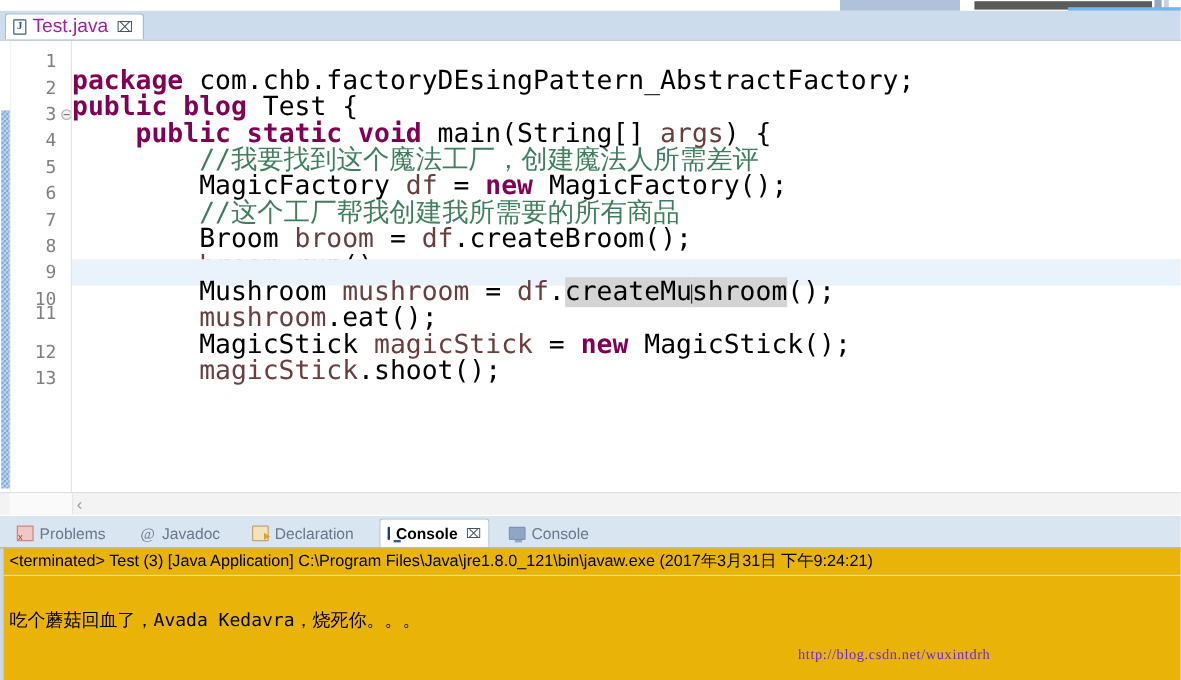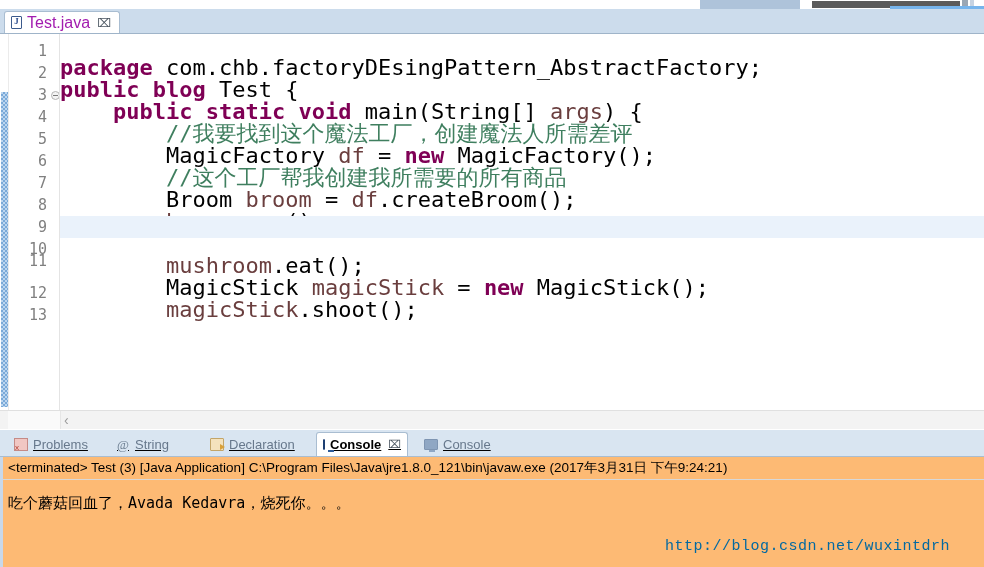--- a/index.html
+++ b/index.html
@@ -165,21 +165,20 @@
     position: absolute; left: 0; top: 0; width: 984px; height: 26px;
     background: #d9e5f1;
   }
   .ptab {
     position: absolute; top: 2px; height: 24px;
     display: flex; align-items: center; gap: 5px;
     padding: 0 6px;
     box-sizing: border-box;
     font-size: 13px;
     white-space: nowrap;
-    text-decoration: underline;
   }
   .ptab .plabel { color: #67788c; }
   .ptab.active {
     background: #ffffff;
     border: 1px solid #a9bdd1;
     border-bottom: none;
     border-radius: 3px 3px 0 0;
   }
   .ptab.active .plabel { color: #000000; font-weight: bold; }
   .ptab .pclose { font-size: 11px; color: #4a5560; margin-left: 2px; }
@@ -213,21 +212,21 @@
   }
   .icn-console::after {
     content: ""; position: absolute; left: 4px; bottom: -3px;
     width: 6px; height: 2px; background: #2e5c9a;
   }
   .icn-console.dim { background: #8fa7c4; border-color: #7e95b2; }
   .icn-console.dim::after { background: #8fa7c4; }
 
   .console-body {
     position: absolute; left: 0; top: 26px; width: 984px; height: 111px;
-    background: #fdba74;
+    background: #eab308;
     border-top: 1px solid #a9bdd1;
   }
   .console-leftbar {
     position: absolute; left: 0; top: 0; width: 3px; height: 111px;
     background: #c8d8ea;
   }
   .cons-line {
     position: absolute; left: 8px;
     font-size: 14px; color: #000000;
     white-space: pre;
@@ -240,22 +239,22 @@
   .cons-out {
     font-family: "DejaVu Sans Mono", monospace;
     font-size: 15px;
   }
   .cons-sep {
     position: absolute; left: 3px; right: 0; top: 22px; height: 1px;
     background: #d8d8d8;
   }
   .watermark {
     position: absolute; left: 665px; top: 538px;
-    font-family: Liberation Mono, monospace;
-    font-size: 15px; color: #0369a1;
+    font-family: Liberation Serif, serif;
+    font-size: 12px; color: #6d28d9;
     letter-spacing: 0.5px;
     white-space: nowrap;
   }
 </style>
 </head>
 <body>
 
 <div id="app">
 
   <div class="toolbar-strip">
@@ -299,59 +298,60 @@
     <div class="code-area" id="code-area">
         <div class="cline" style="top: 6px;"><span class="kw">package</span><span class="pln"> com.chb.factoryDEsingPattern_AbstractFactory;</span></div>
         <div class="cline" style="top: 28px;"><span class="kw">public blog</span><span class="pln"> Test {</span></div>
         <div class="cline" style="top: 72px;"><span class="cmt">        //我要找到这个魔法工厂，创建魔法人所需差评</span></div>
         <div class="cline" style="top: 50px;"><span class="pln">    </span><span class="kw">public static void</span><span class="pln"> main(String[] </span><span class="var">args</span><span class="pln">) {</span></div>
         <div class="cline" style="top: 94px;"><span class="pln">        MagicFactory </span><span class="var">df</span><span class="pln"> = </span><span class="kw">new</span><span class="pln"> MagicFactory();</span></div>
         <div class="cline" style="top: 116px;"><span class="cmt">        //这个工厂帮我创建我所需要的所有商品</span></div>
         <div class="cline" style="top: 138px;"><span class="pln">        Broom </span><span class="var">broom</span><span class="pln"> = </span><span class="var">df</span><span class="pln">.createBroom();</span></div>
         <div class="cline" style="top: 160px;"><span class="var">        broom</span><span class="pln">.run();</span></div>
         <div class="cur-line-hl" style="top: 182px;"></div>
+        <div class="cline" style="top: 182px;"><span class="pln">        Mushroom </span><span class="var">mushroom</span><span class="pln"> = </span><span class="var">df</span><span class="pln">.</span><span class="occ">createMu</span><span class="caret occ"></span><span class="occ">shroom</span><span class="pln">();</span></div>
         <div class="cline" style="top: 204px;"><span class="var">        mushroom</span><span class="pln">.eat();</span></div>
         <div class="cline" style="top: 226px;"><span class="pln">        MagicStick </span><span class="var">magicStick</span><span class="pln"> = </span><span class="kw">new</span><span class="pln"> MagicStick();</span></div>
         <div class="cline" style="top: 248px;"><span class="var">        magicStick</span><span class="pln">.shoot();</span></div>
         <div class="cline" style="top: 270px;"><span class="pln"></span></div>
       </div>
 
     <div class="ed-bottom">
       <div class="ed-bottom-left"></div>
       <span class="ed-chevron">‹</span>
     </div>
   </div>
 
   <div class="panel">
     <div class="panel-tabbar" id="panel-tabbar">
         <div class="ptab" style="left: 8px; width: 98px;">
           <span class="icn icn-problems"></span>
           <span class="plabel">Problems</span>
         </div>
         <div class="ptab" style="left: 110px; width: 92px;">
           <span class="icn icn-javadoc">@</span>
-          <span class="plabel">String</span>
+          <span class="plabel">Javadoc</span>
         </div>
         <div class="ptab" style="left: 204px; width: 110px;">
           <span class="icn icn-decl"></span>
           <span class="plabel">Declaration</span>
         </div>
         <div class="ptab active" style="left: 316px; width: 92px;">
           <span class="icn icn-console"></span>
           <span class="plabel">Console</span>
           <span class="pclose">⌧</span>
         </div>
         <div class="ptab" style="left: 418px; width: 90px;">
           <span class="icn icn-console dim"></span>
           <span class="plabel">Console</span>
         </div>
       </div>
 
     <div class="console-body">
       <div class="console-leftbar"></div>
       <div class="cons-line cons-term" style="top:1px;">&lt;terminated&gt; Test (3) [Java Application] C:\Program Files\Java\jre1.8.0_121\bin\javaw.exe (2017年3月31日 下午9:24:21)</div>
       <div class="cons-sep"></div>
-      <div class="cons-line cons-out" style="top:36px;">吃个蘑菇回血了，Avada Kedavra，烧死你。。。</div>
+      <div class="cons-line cons-out" style="top:50px;">吃个蘑菇回血了，Avada Kedavra，烧死你。。。</div>
     </div>
   </div>
 
   <div class="watermark">http://blog.csdn.net/wuxintdrh</div>
 </div>
 
 </body></html>

